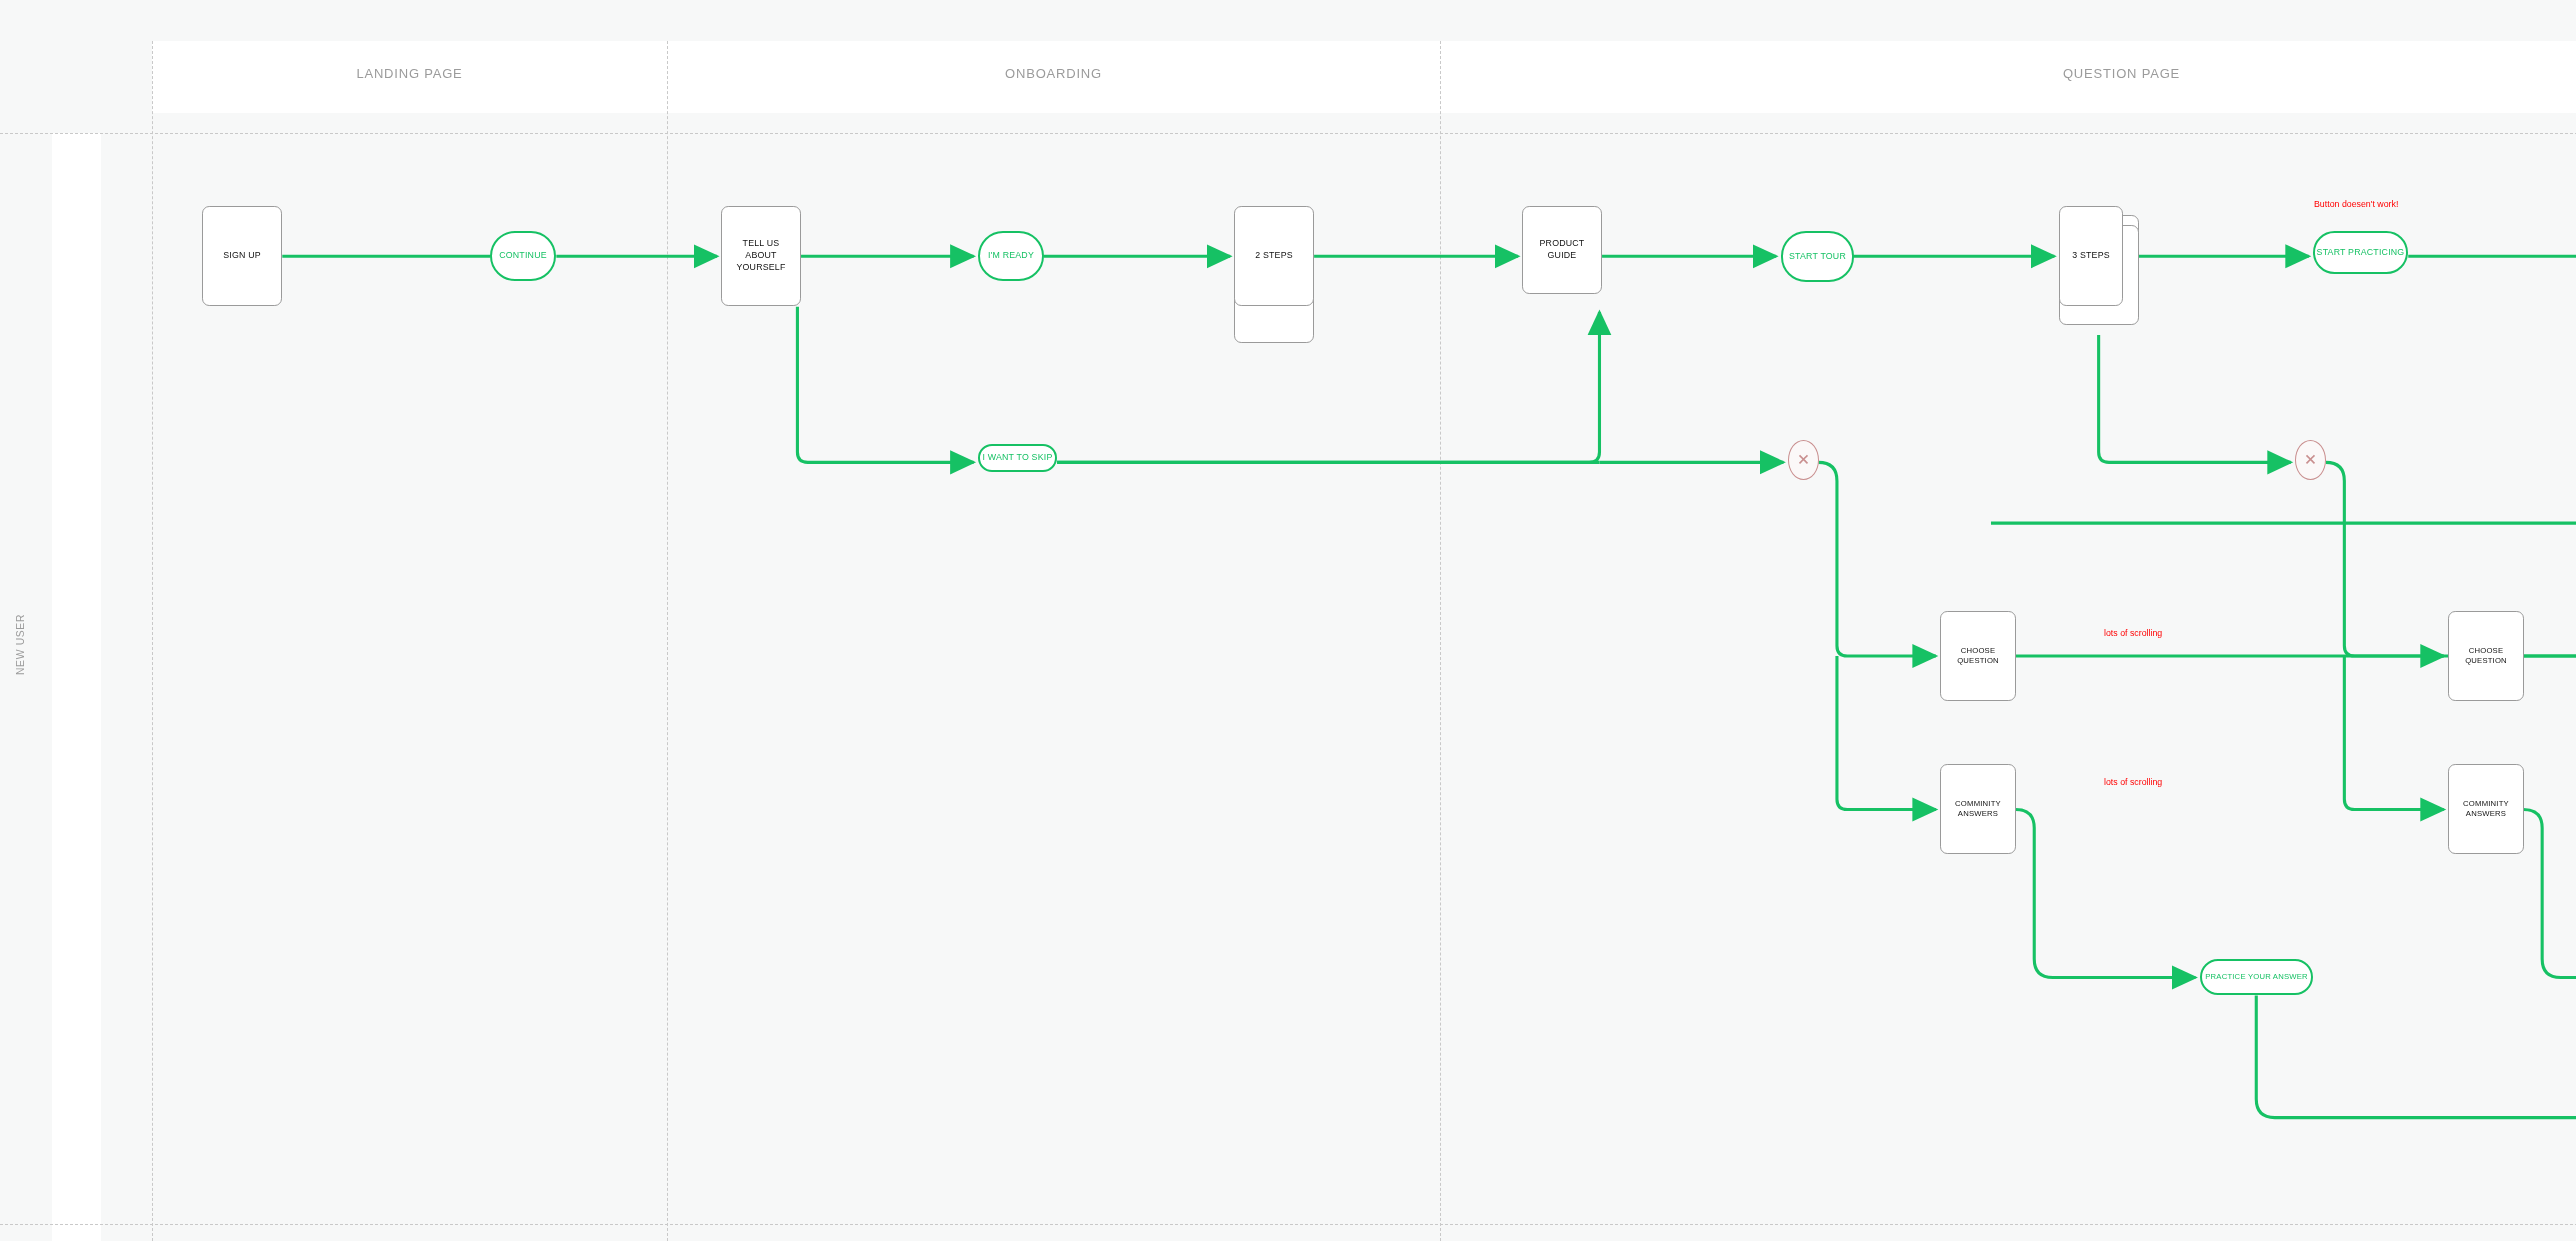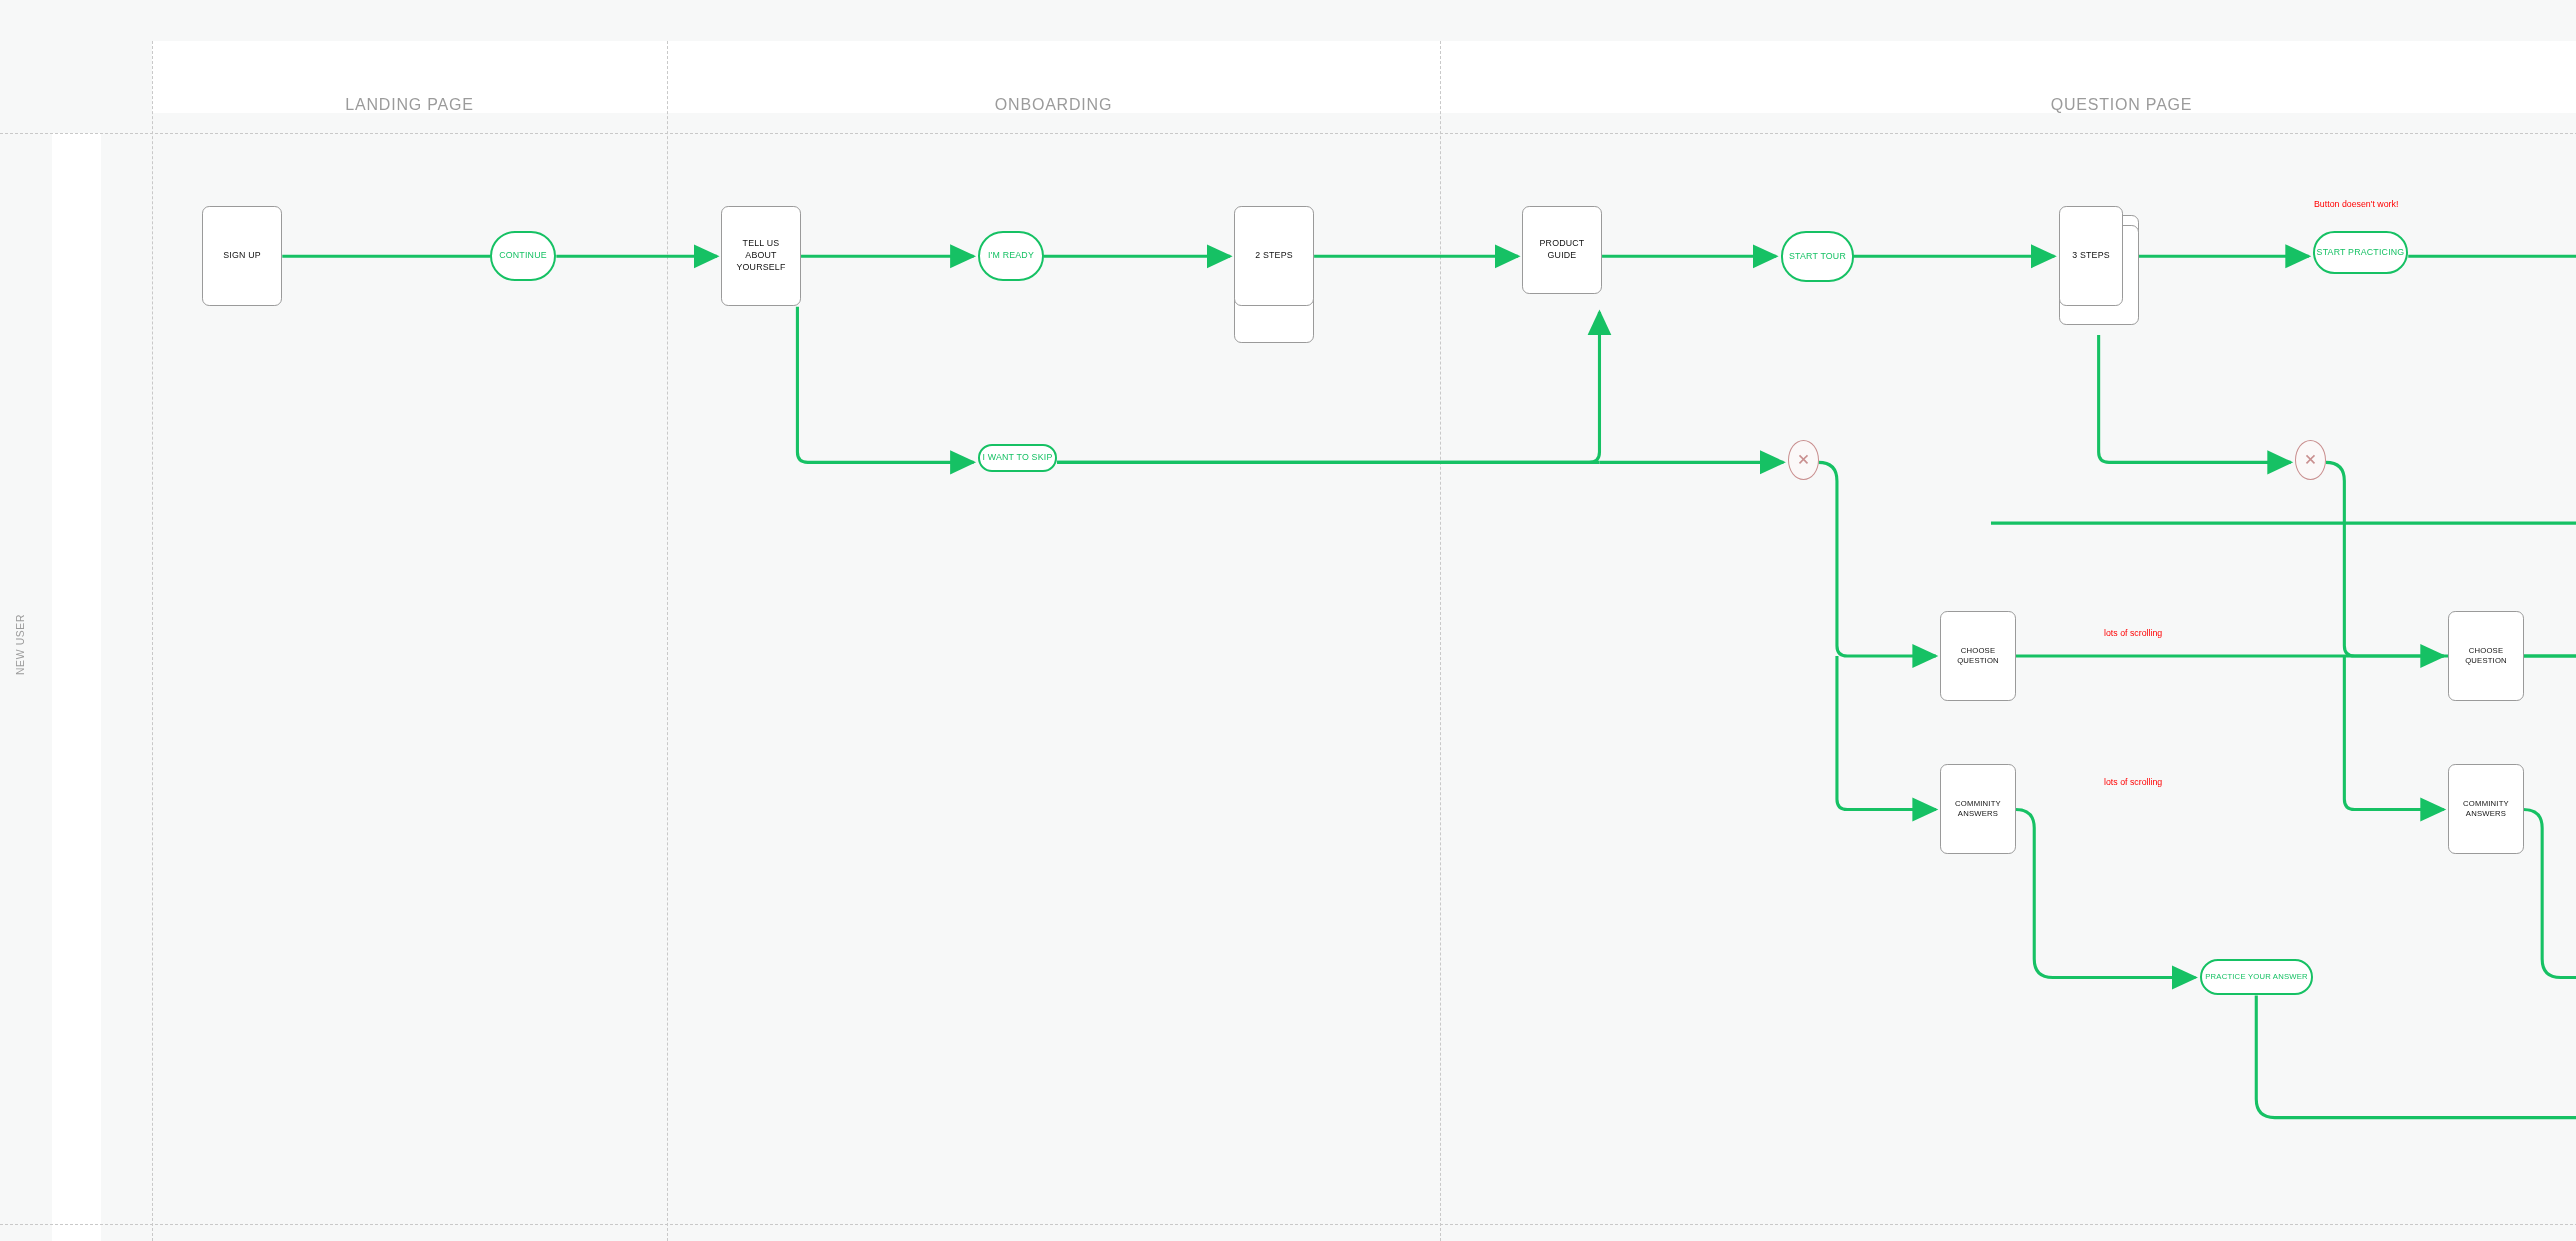--- a/index.html
+++ b/index.html
@@ -15,22 +15,22 @@
   .header-band{
     position:absolute;left:152px;top:41px;width:3321px;height:72px;
     background:#ffffff;
   }
   .lane-strip{
     position:absolute;left:52px;top:133px;width:49px;height:1109px;
     background:#ffffff;
   }
   .col-title{
     position:absolute;top:66px;
-    font-size:16px;letter-spacing:0.8px;color:#9b9b9b;
-    text-align:center;font-weight:400;white-space:nowrap;margin-top:30px;
+    font-size:13px;letter-spacing:0.8px;color:#9b9b9b;
+    text-align:center;font-weight:400;white-space:nowrap;
   }
   .lane-title{
     position:absolute;left:-31px;top:639px;width:103px;
     font-size:10.3px;letter-spacing:0.7px;color:#9b9b9b;
     text-align:center;
     transform:rotate(-90deg);transform-origin:center center;
     white-space:nowrap;
   }
   .vdiv{
     position:absolute;top:41px;width:0;height:1200px;

